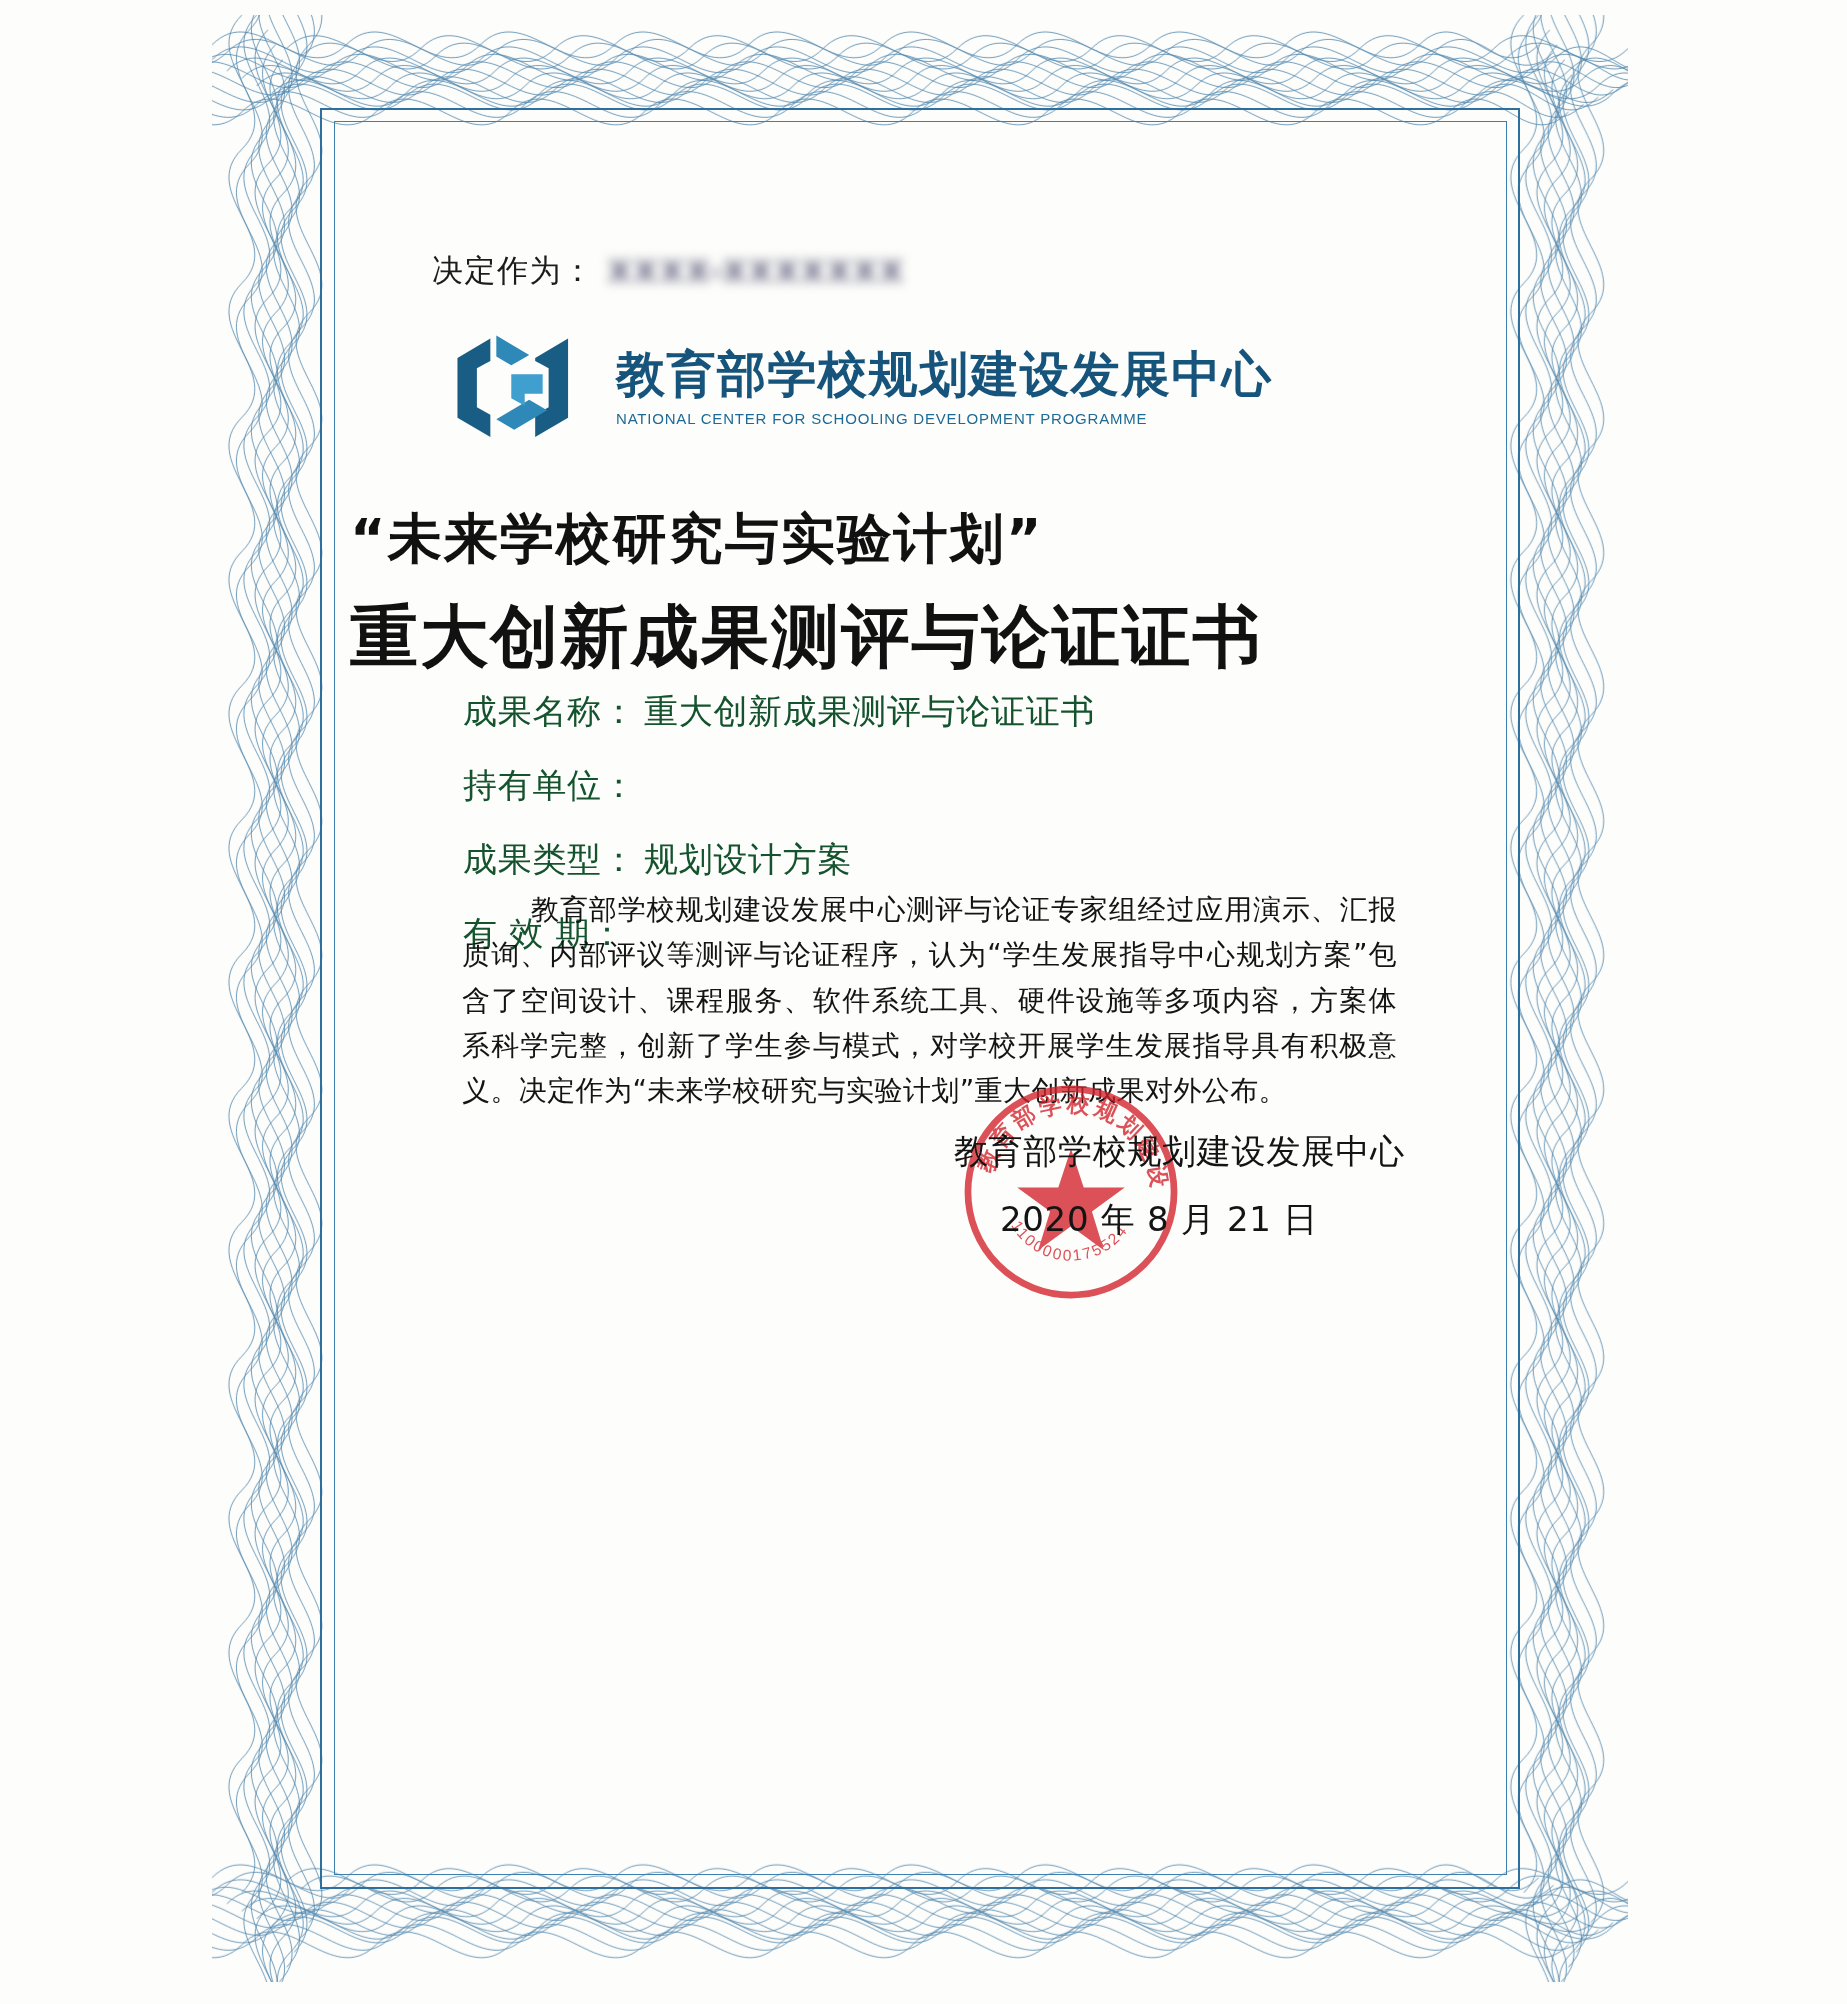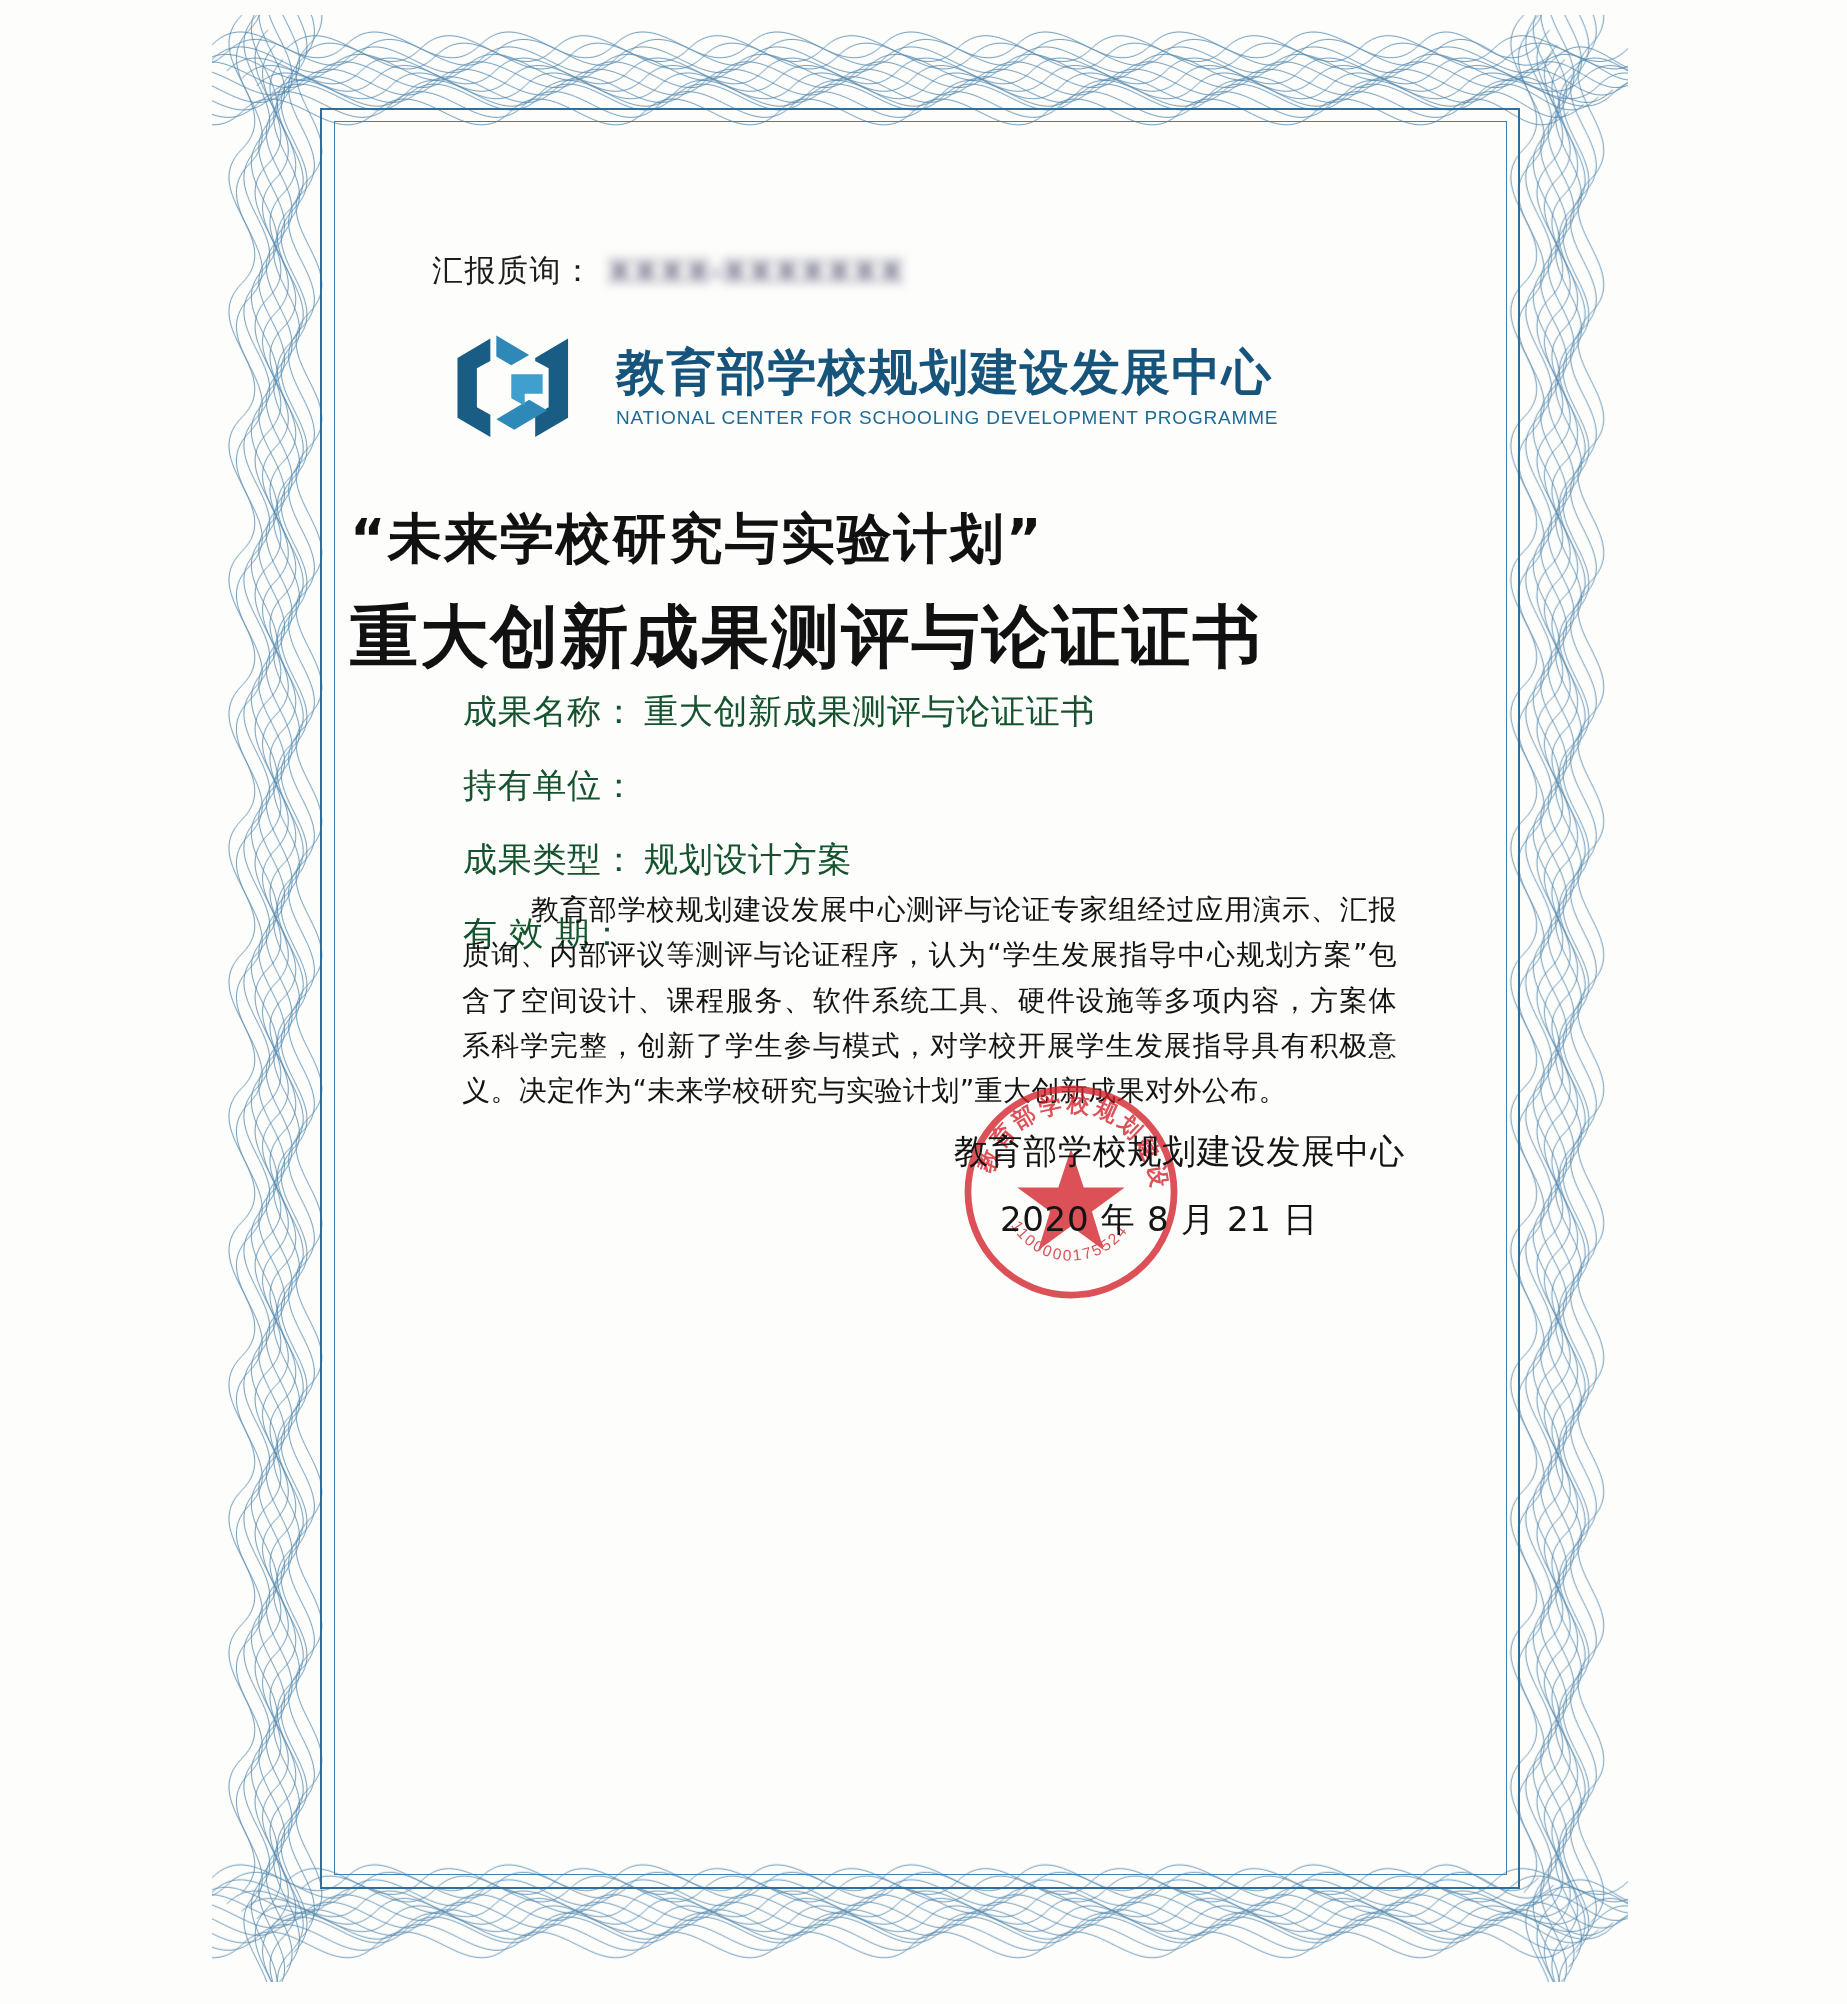--- a/index.html
+++ b/index.html
@@ -98,21 +98,21 @@
     font-family: "DejaVu Sans", "Liberation Sans", sans-serif;
     font-weight: bold;
     font-size: 49px;
     color: #16547c;
     letter-spacing: 1.5px;
     line-height: 1.1;
   }
   .org-en {
     margin-top: 7.5px;
     font-family: "Liberation Sans", sans-serif;
-    font-size: 19px;
+    font-size: 15px;
     color: #1d6a96;
     letter-spacing: 0.8px;
     white-space: nowrap;
   }
 
   
   .title-block {
     position: absolute;
     left: 0;
     top: 365px;
@@ -280,21 +280,21 @@
       </g>
     </svg>
   </div>
 
   <div class="frame-line-outer"></div>
   <div class="frame-line-inner"></div>
 
   <div class="content">
 
     <div class="cert-no-row">
-      <span>汇报质询：</span>
+      <span>决定作为：</span>
       <span class="cert-no-value">XXXX-XXXXXXX</span>
     </div>
 
     <div class="org-header">
       <span class="org-logo">
         <svg viewBox="0 0 190 160" xmlns="http://www.w3.org/2000/svg">
           <path d="M14 40 L58 14 L58 44 L40 54 L40 106 L58 116 L58 146 L14 120 Z" fill="#1a5d84"></path>
           <path d="M66 10 L110 36 L86 50 L66 38 Z" fill="#2e88b8"></path>
           <path d="M118 40 L162 14 L162 120 L118 146 L118 116 L136 106 L136 54 L118 44 Z" fill="#1a5d84"></path>
           <path d="M66 122 L110 96 L134 110 L90 136 Z" fill="#2e88b8"></path>

